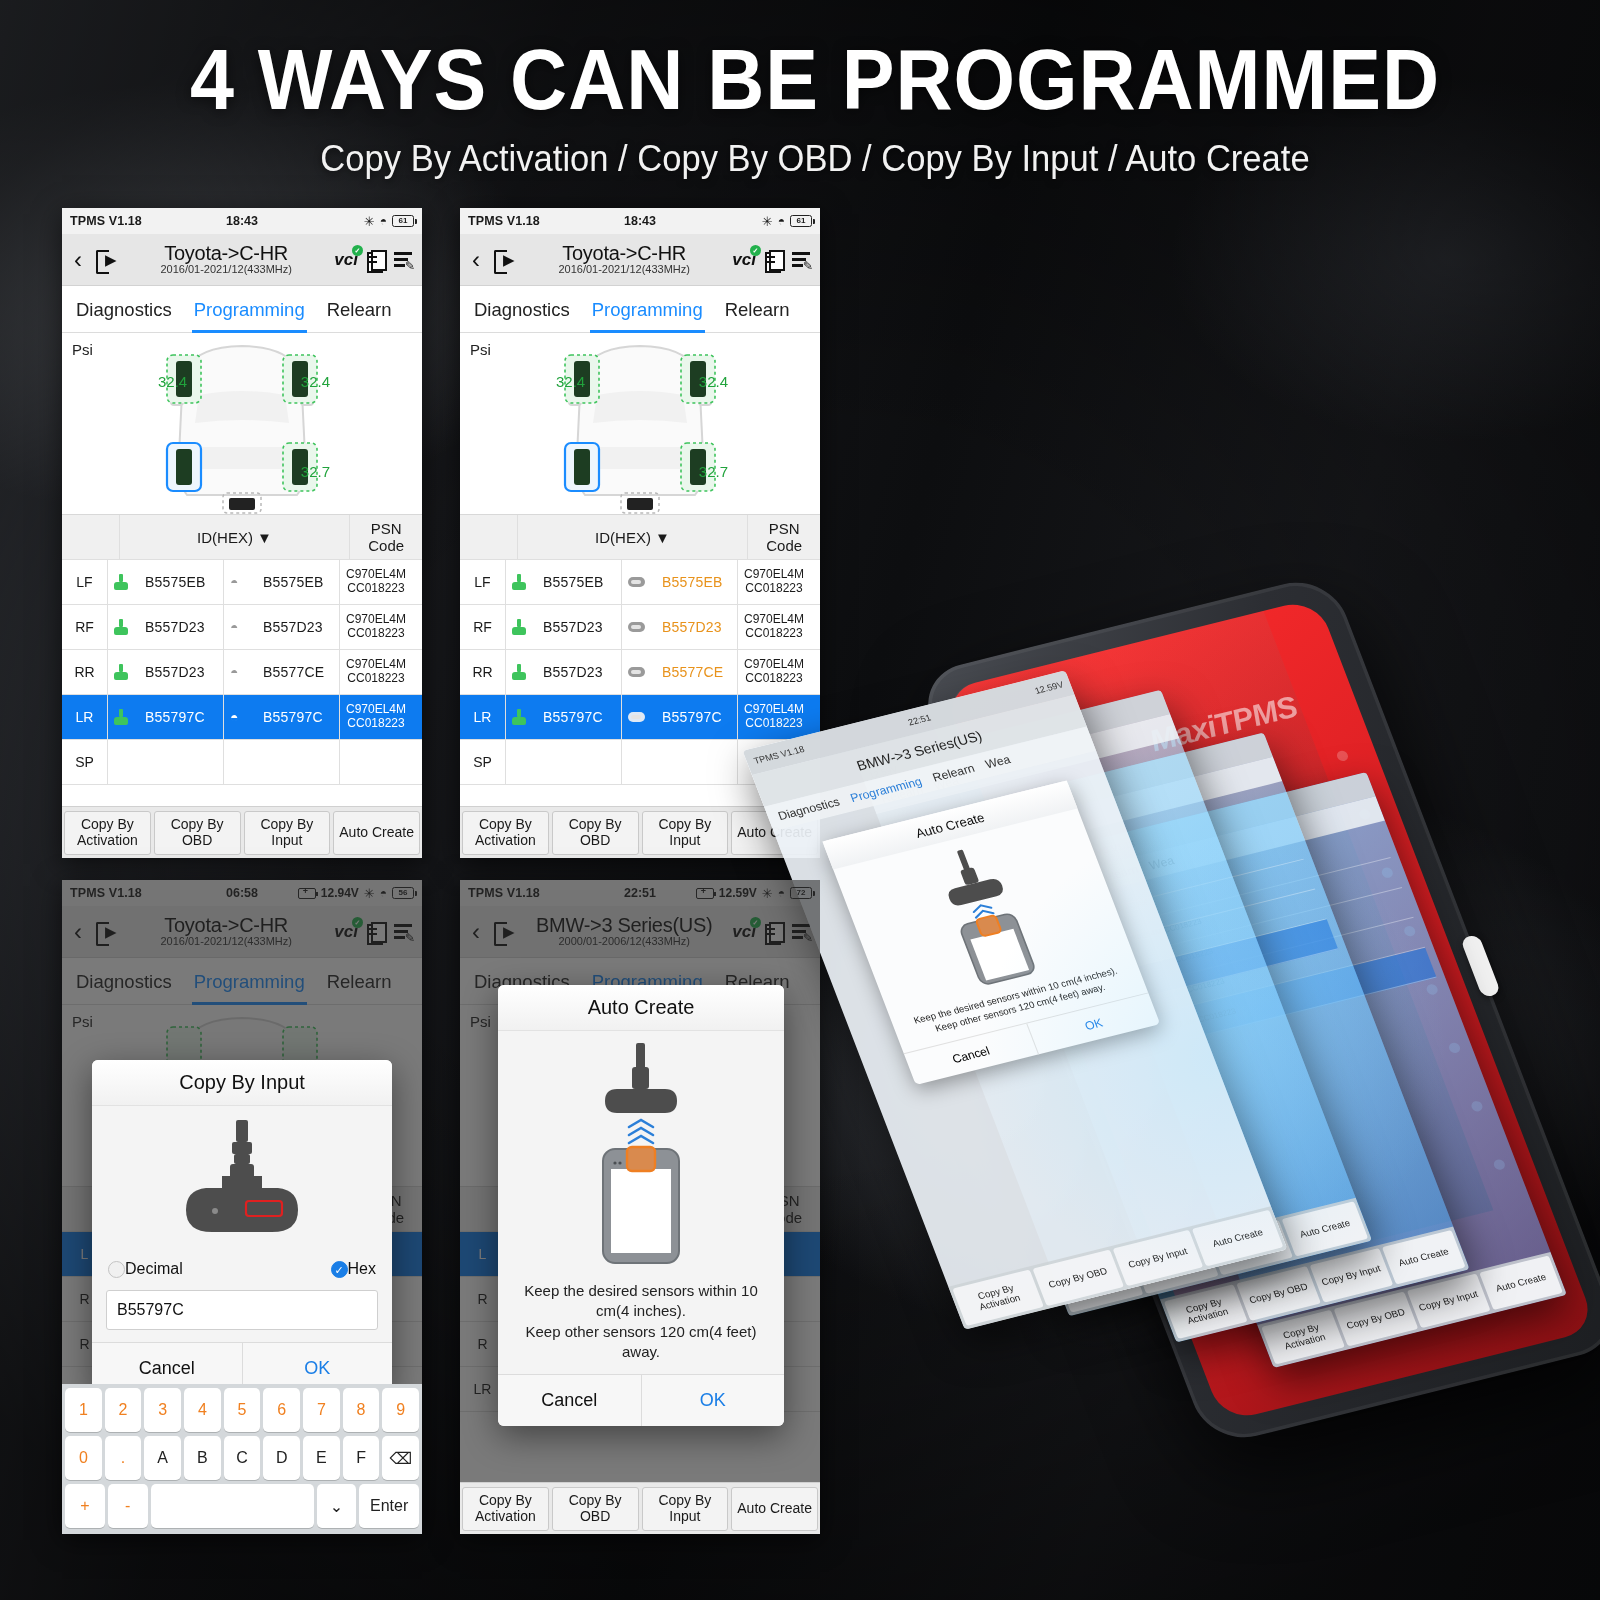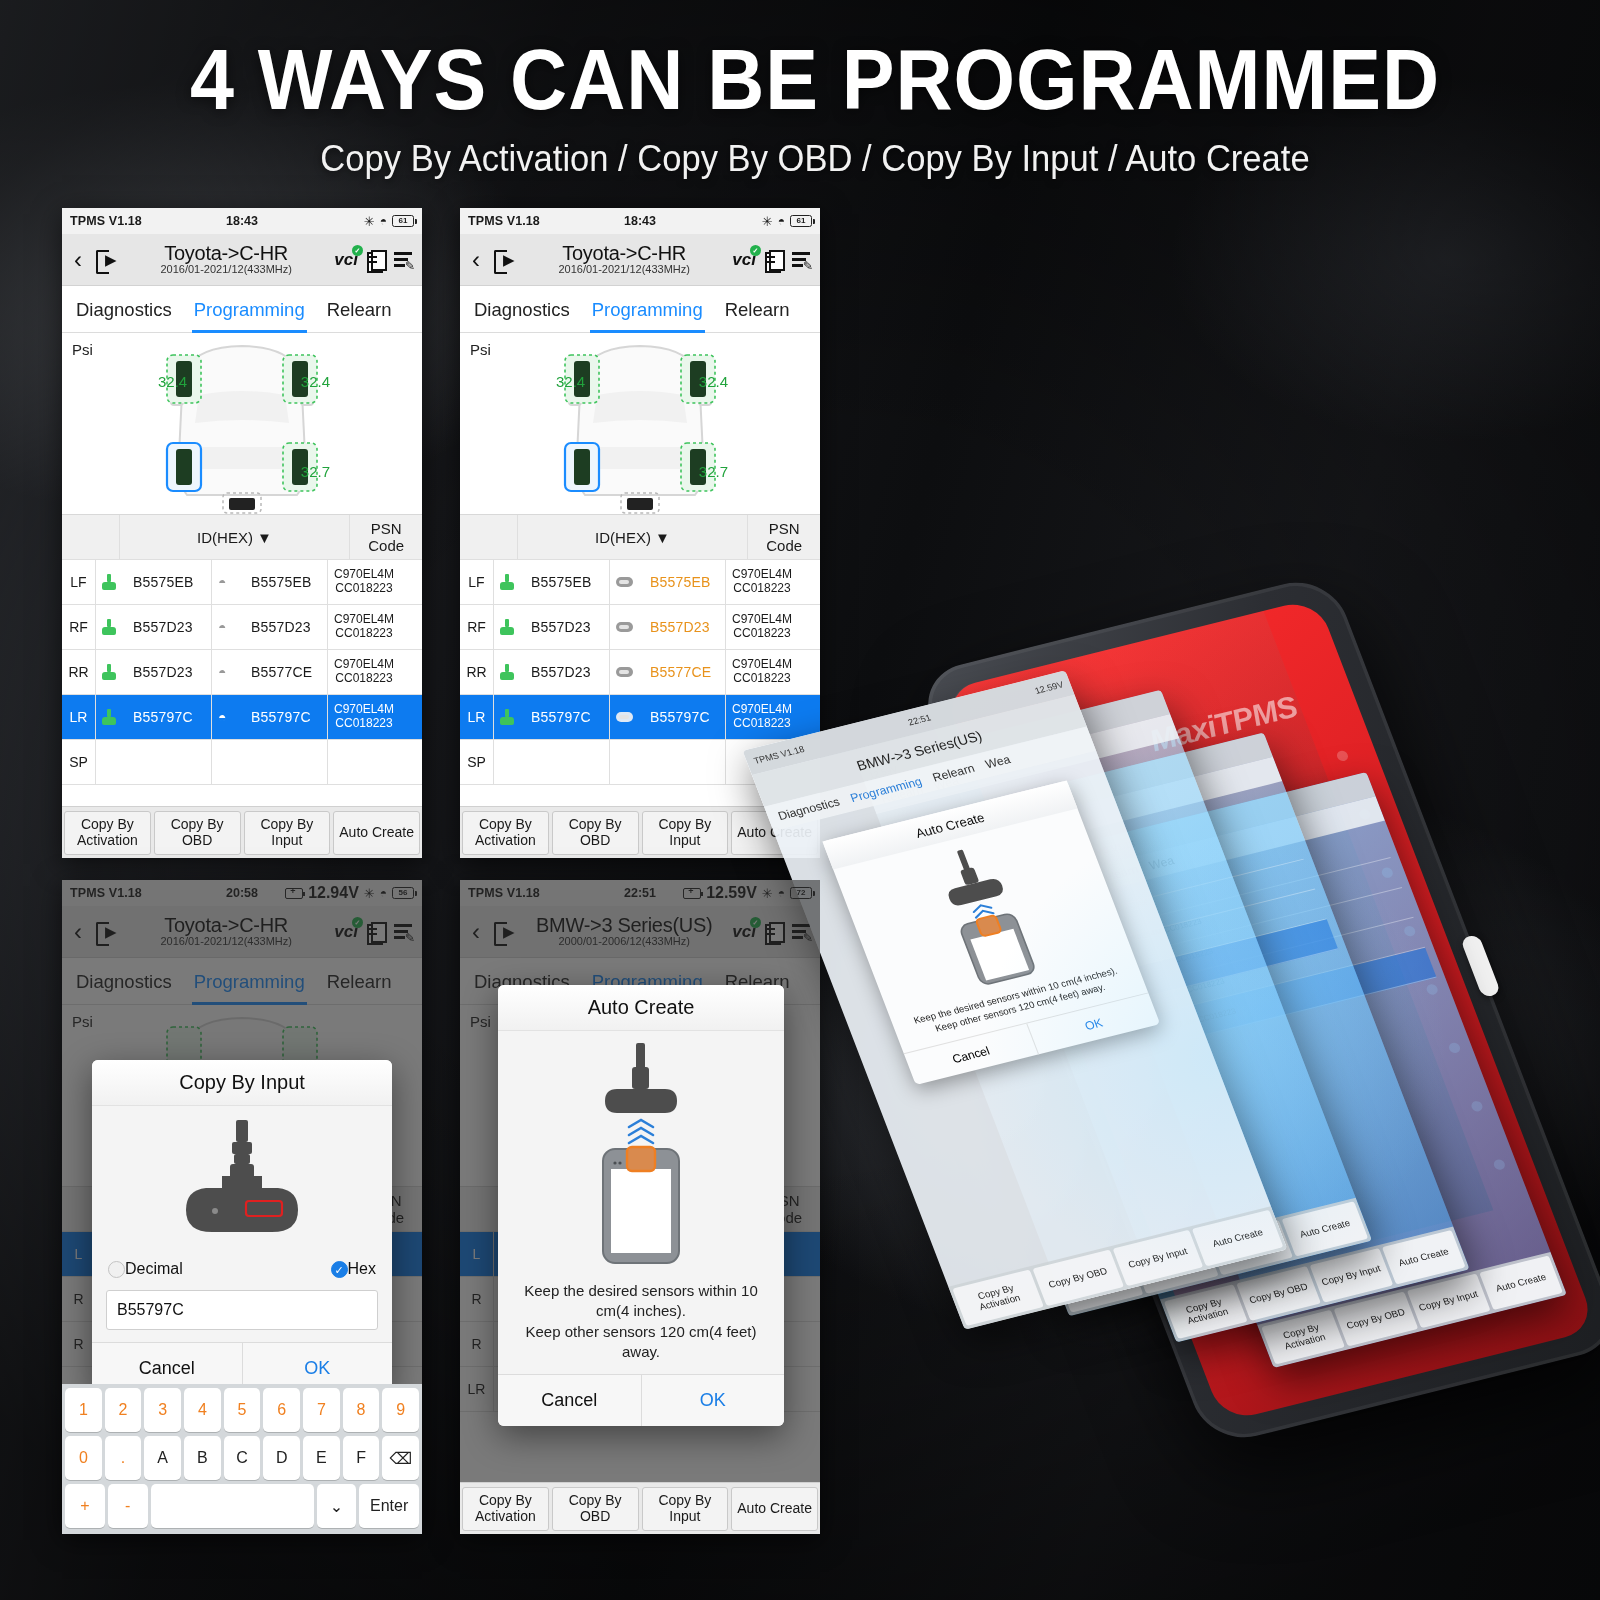--- a/index.html
+++ b/index.html
@@ -50,21 +50,21 @@
   }
 
   
   .statusbar{
     height:26px; background:#f2f2f2; display:flex; align-items:center;
     padding:0 8px; font-size:12.5px; color:#1a1a1a; position:relative;
   }
   .sb-left{ flex:0 0 auto; font-weight:bold; letter-spacing:.1px;}
   .sb-time{ position:absolute; left:0; right:0; text-align:center; font-weight:bold; }
   .sb-right{ margin-left:auto; display:flex; align-items:center; gap:5px; z-index:2;}
-  .sb-volt{ font-size:16px; font-weight:bold;}
+  .sb-volt{ font-size:12px; font-weight:bold;}
   .batt{
     display:inline-block; width:22px; height:12px; border:1.6px solid #222; border-radius:2.5px;
     font-size:8px; text-align:center; line-height:9px; font-weight:bold; position:relative;
   }
   .batt:after{content:""; position:absolute; right:-4px; top:3px; width:2.5px;height:5px;background:#222;border-radius:0 1px 1px 0;}
   .ico-bt{font-size:13px;}
   .ico-wifi{font-size:12px;}
   .ico-batt-plug{
     display:inline-block;width:18px;height:11px;border:1.6px solid #222;border-radius:2px;position:relative;
   }
@@ -114,21 +114,21 @@
   .pv{ position:absolute; font-size:15px; color:#21a33c; }
   .pv-lf{ left:96px; top:40px; }
   .pv-rf{ right:92px; top:40px; }
   .pv-rr{ right:92px; top:130px; }
 
   
   .tbl{ font-size:14px; color:#1a1a1a; }
   .trow{ display:flex; border-bottom:1px solid #dfdfdf; }
   .thead .tcell{ background:#f0f0f0; font-size:15px; justify-content:center; }
   .tcell{ display:flex; align-items:center; border-right:1px solid #dfdfdf; padding:0 6px; height:44px; }
-  .c-pos{ width:34px; justify-content:center; }
+  .c-pos{ width:46px; justify-content:center; }
   .c-id1{ width:116px; gap:9px; }
   .c-id2{ width:116px; gap:9px; }
   .c-psn{ width:72px; justify-content:center; text-align:center; line-height:1.15; font-size:12px; border-right:none;}
   .thead .c-pos{width:58px;}
   .thead .c-idhdr{ width:232px; justify-content:center; }
   .trow.sel{ background:#0d7bf0; color:#fff; }
   .trow.sel .c-psn{ color:#fff; }
   .sensor-ico{ width:14px; height:16px; position:relative; flex:0 0 auto;}
   .sensor-ico:before{content:"";position:absolute;left:5px;top:0;width:4px;height:8px;background:#3ec45c;border-radius:1px;}
   .sensor-ico:after{content:"";position:absolute;left:0;bottom:0;width:14px;height:8px;background:#3ec45c;border-radius:3px 3px 2px 2px;}
@@ -529,21 +529,21 @@
       </div>
     <div class="btn">
         <span>Auto Create</span>
       </div>
   </div>
 </div>
 
 <div class="screen s3 dim">
   <div class="statusbar">
     <span class="sb-left">TPMS V1.18</span>
-    <span class="sb-time">20:58</span>
+    <span class="sb-time">06:58</span>
     <span class="sb-right">
       <span class="ico-batt-plug"></span>
       <span class="sb-volt">12.94V</span>
       <span class="ico-bt">✳</span>
       <span class="ico-wifi">◓</span>
       <span class="batt">56</span>
     </span>
   </div>
   <div class="titlebar">
     <span class="tb-back">‹</span>

